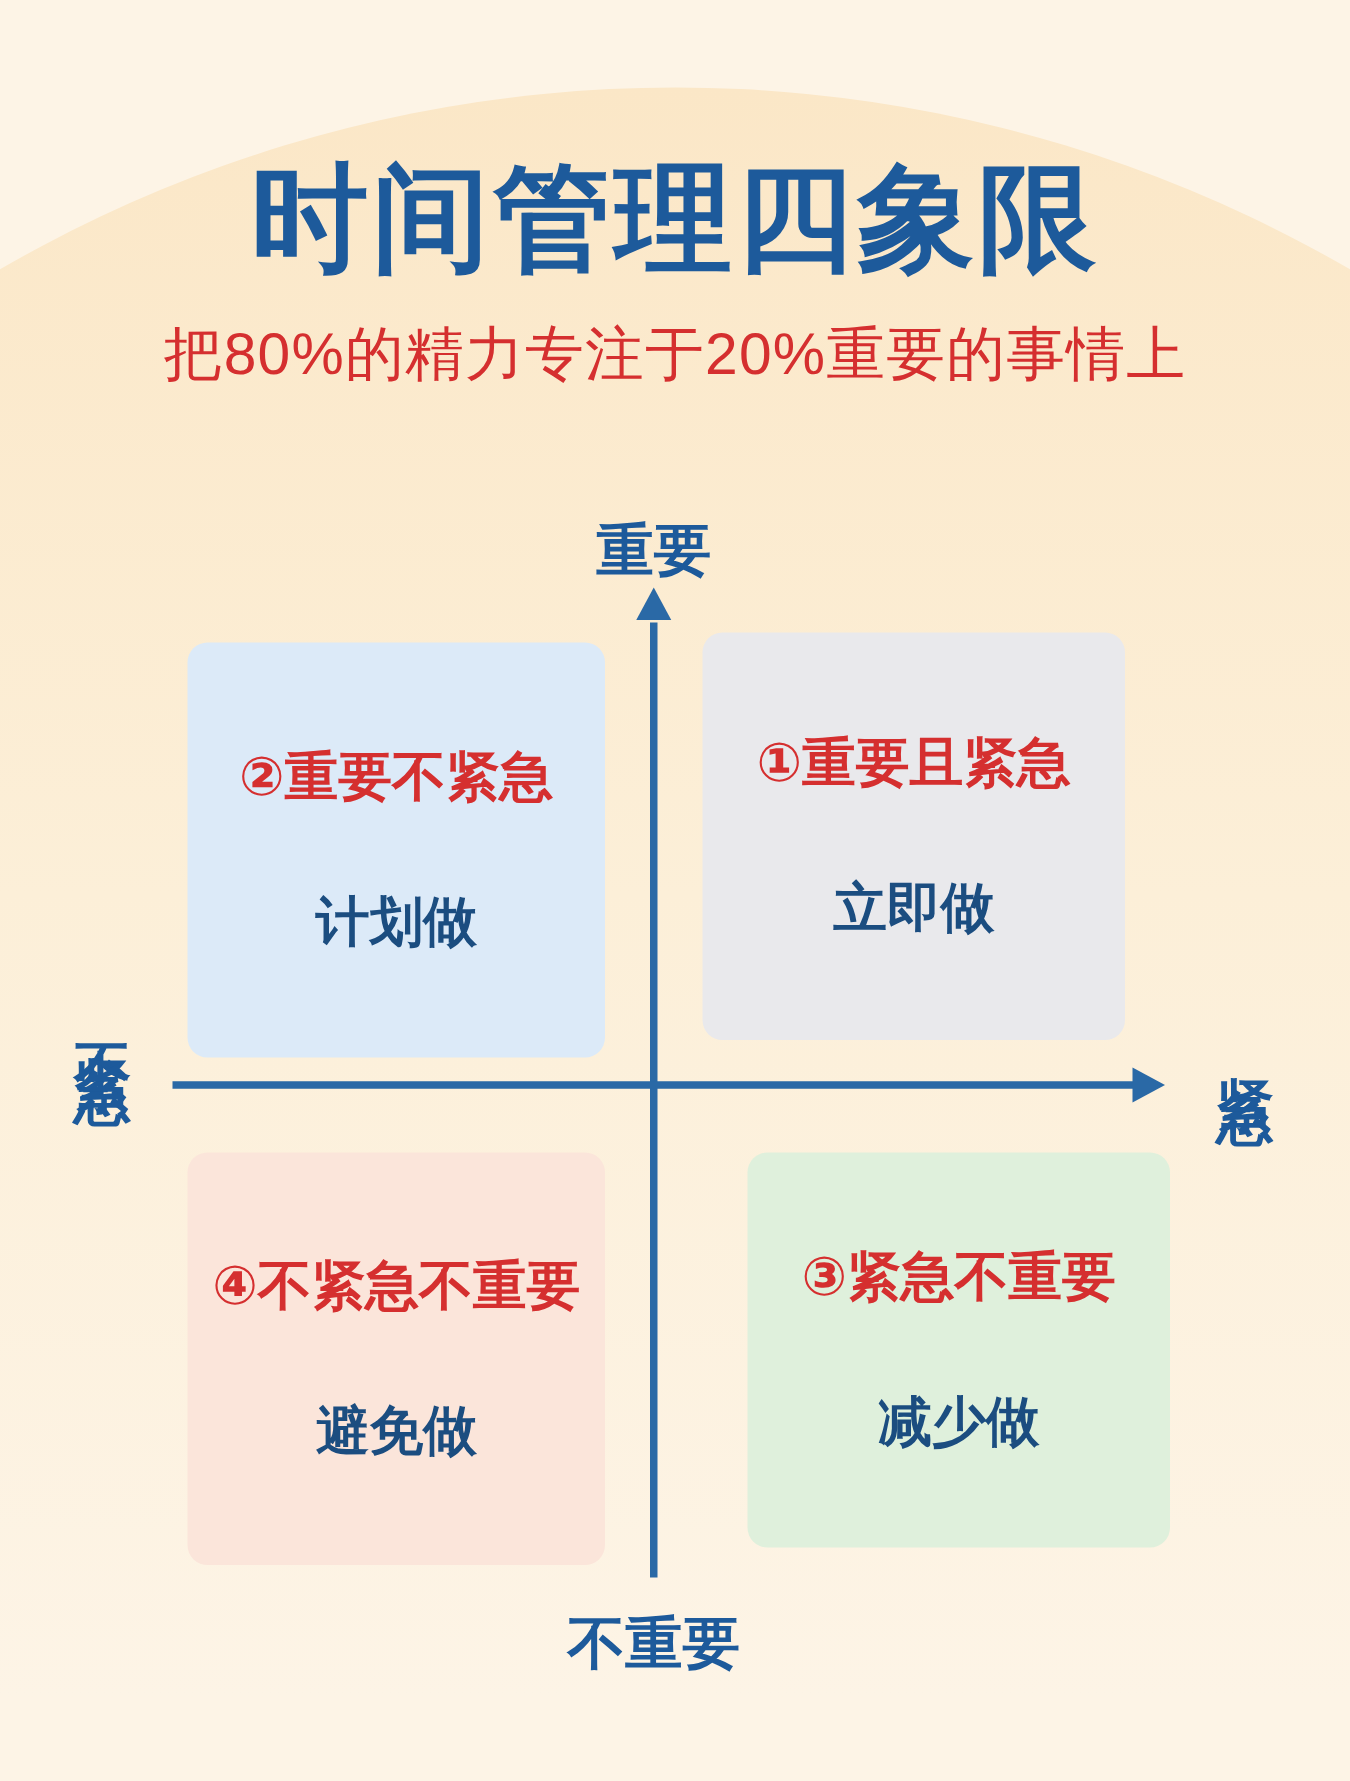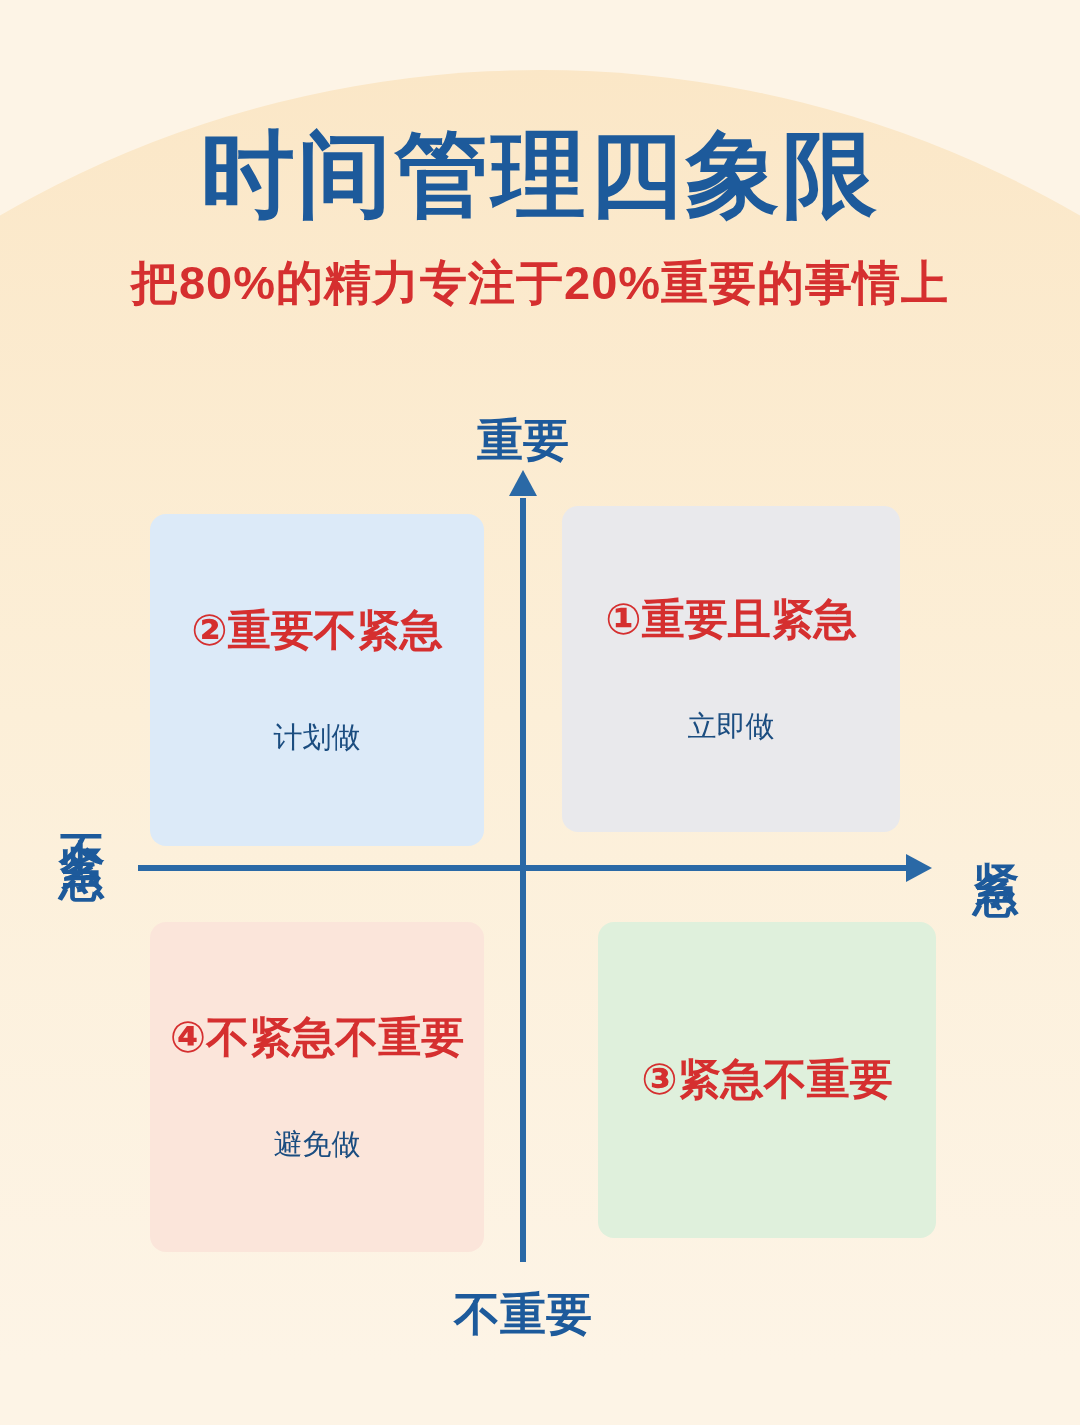--- a/index.html
+++ b/index.html
@@ -49,21 +49,21 @@
     letter-spacing:3px;
     color:var(--title-blue);
   }
   .subtitle{
     position:absolute;
     top:252px;
     left:0;
     width:100%;
     text-align:center;
     font-size:47px;
-    font-weight:700;
+    font-weight:400;
     letter-spacing:1px;
     color:var(--accent-red);
   }
   .axis-label{
     position:absolute;
     font-size:46px;
     font-weight:800;
     color:var(--title-blue);
     margin-top:12px;
   }
@@ -133,22 +133,22 @@
     justify-content:center;
     gap:58px;
   }
   .quadrant .q-heading{
     font-size:43px;
     font-weight:800;
     color:var(--accent-red);
     white-space:nowrap;
   }
   .quadrant .q-action{
-    font-size:29px;
-    font-weight:400;
+    font-size:43px;
+    font-weight:700;
     color:var(--action-blue);
     white-space:nowrap;
   }
   .q-top-left{
     left:150px; top:514px; width:334px; height:332px;
     background:var(--q2-bg);
   }
   .q-top-right{
     left:562px; top:506px; width:338px; height:326px;
     background:var(--q1-bg);
@@ -193,15 +193,16 @@
     <div class="q-action">避免做</div>
   </div>
 
   <div class="quadrant q-top-right">
     <div class="q-heading">①重要且紧急</div>
     <div class="q-action">立即做</div>
   </div>
 
   <div class="quadrant q-bottom-right">
     <div class="q-heading">③紧急不重要</div>
+    <div class="q-action">减少做</div>
   </div>
 
 </div>
 
 </body></html>

